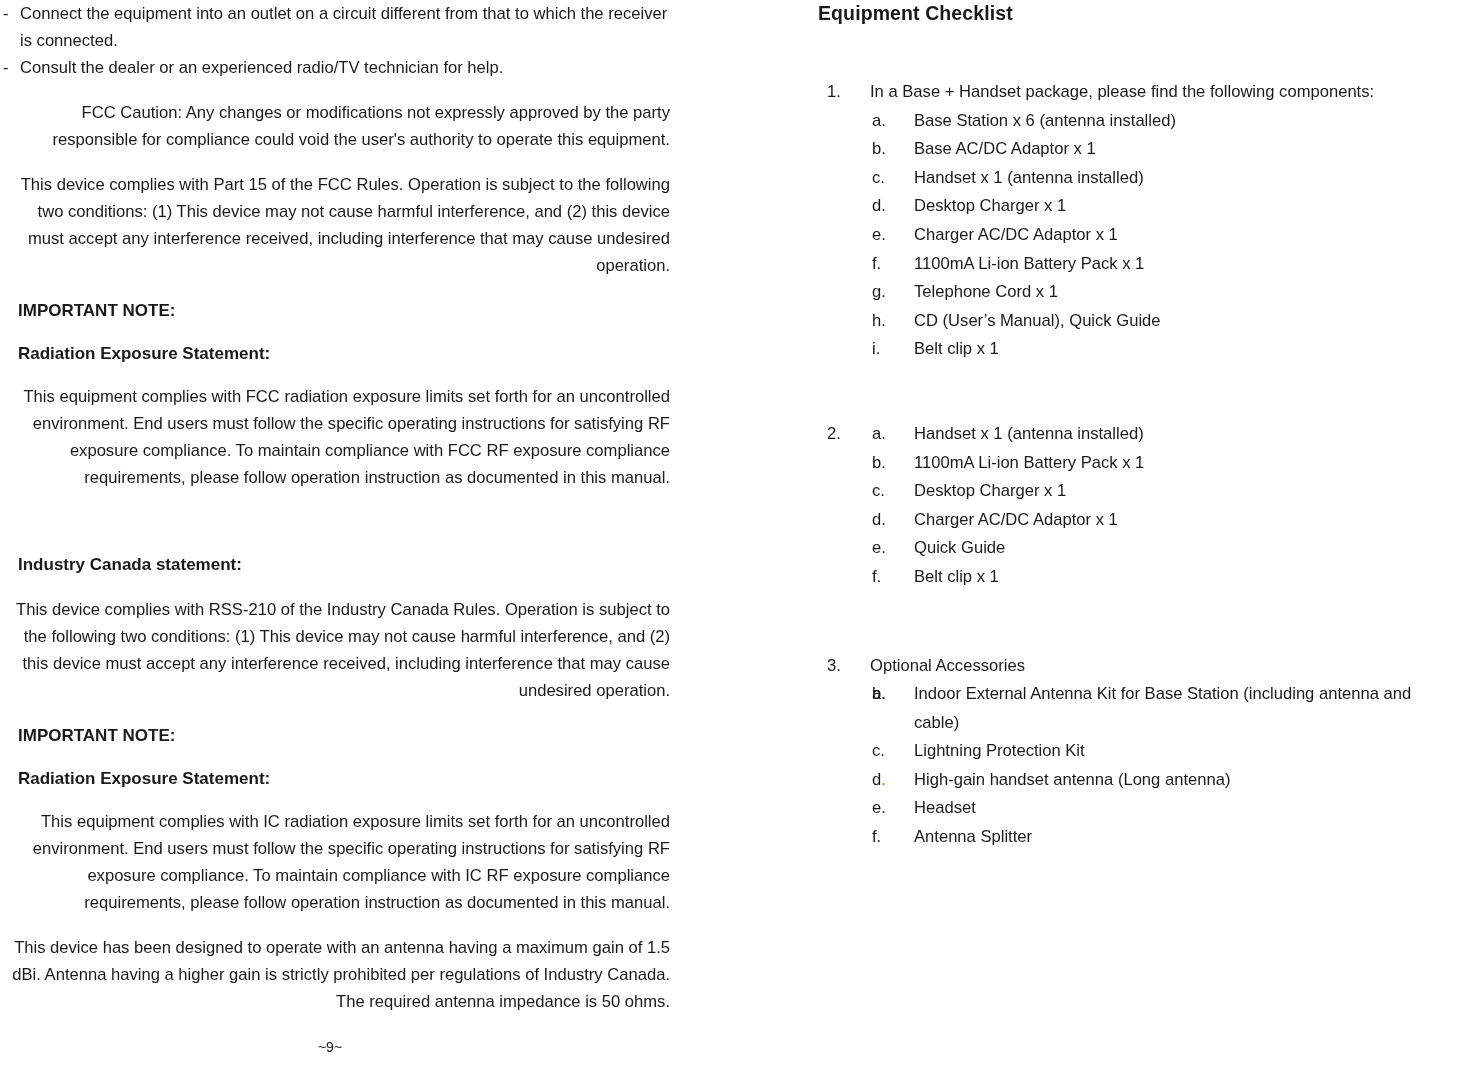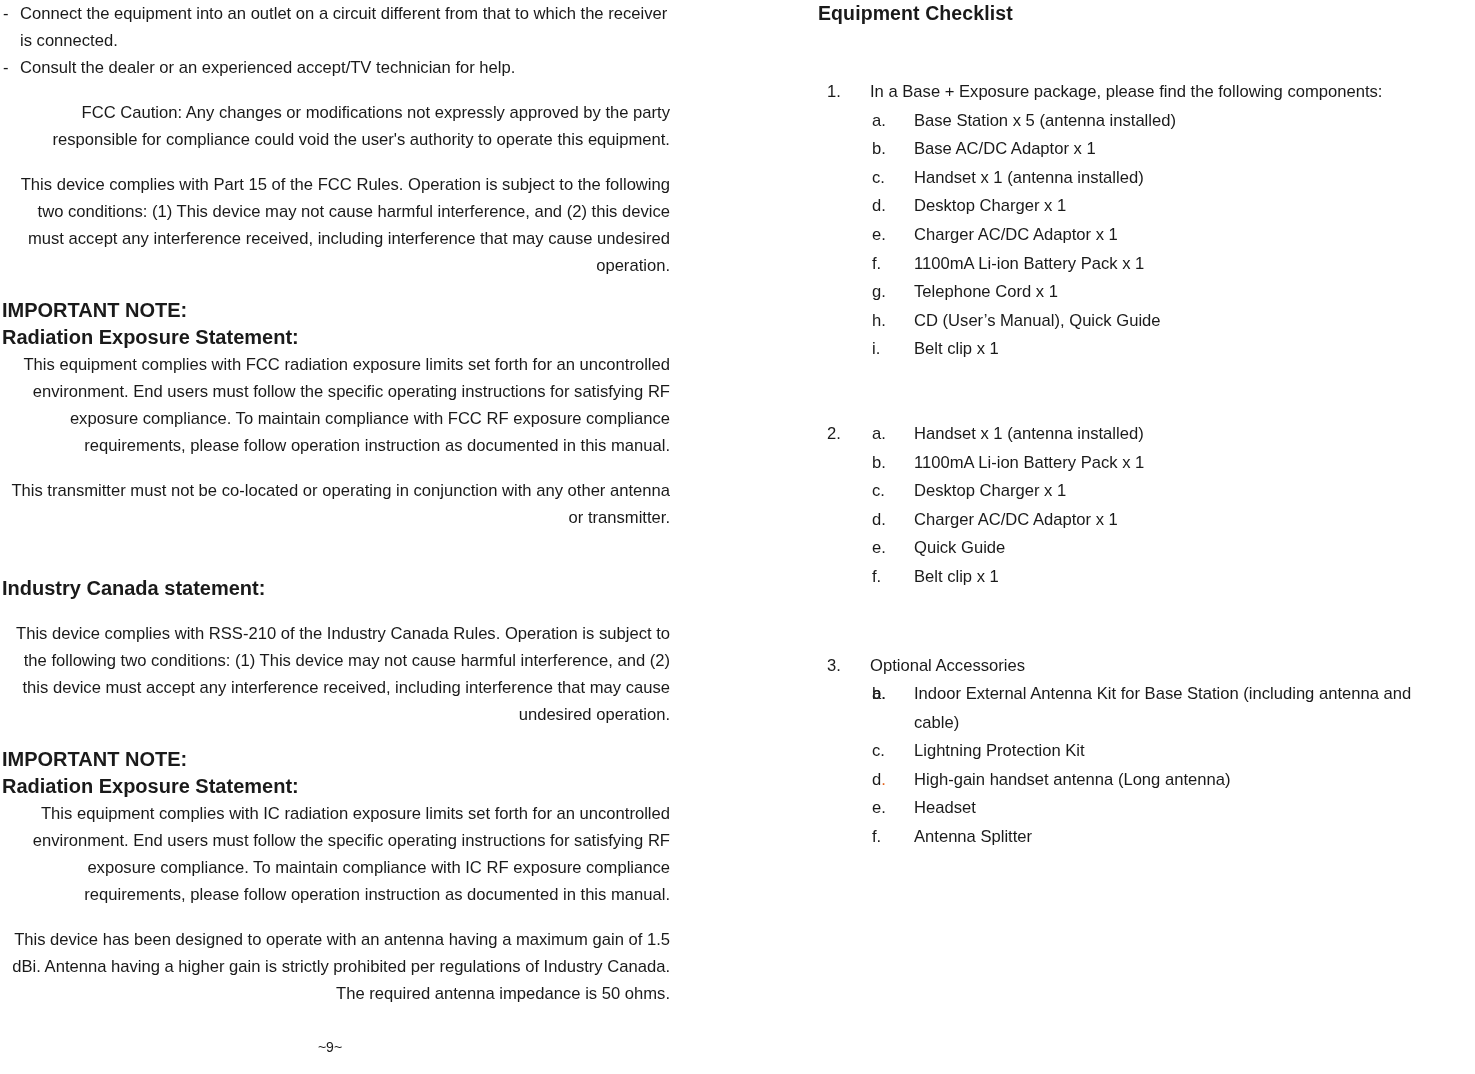--- a/index.html
+++ b/index.html
@@ -26,24 +26,24 @@
   .page-right { left: 760px; width: 715px; padding: 0px 8px 0 58px; }
 
   
   .para {
     font-size: 16.6px;
     line-height: 27px;
     margin: 0 0 18px 0;
     text-align: right;
   }
   .heading-line {
-    font-size: 20px;
+    font-size: 17px;
     line-height: 27px;
     font-weight: bold;
-    margin: 0;
+    margin: 16px;
   }
 
   
   .dash-list { margin: 0 0 18px 0; padding: 0; list-style: none; }
   .dash-item {
     position: relative;
     padding-left: 18px;
     font-size: 16.6px;
     line-height: 27px;
   }
@@ -110,33 +110,32 @@
 
 <div class="page page-left">
 
   <ul class="dash-list">
     <li class="dash-item">
       <span class="dash-marker">-</span>
       <span>Connect the equipment into an outlet on a circuit different from that to which the receiver is connected.</span>
     </li>
     <li class="dash-item">
       <span class="dash-marker">-</span>
-      <span>Consult the dealer or an experienced accept/TV technician for help.</span>
+      <span>Consult the dealer or an experienced radio/TV technician for help.</span>
     </li>
   </ul>
 
   <p class="para">FCC Caution: Any changes or modifications not expressly approved by the party responsible for compliance could void the user's authority to operate this equipment.</p>
 
   <p class="para">This device complies with Part 15 of the FCC Rules. Operation is subject to the following two conditions: (1) This device may not cause harmful interference, and (2) this device must accept any interference received, including interference that may cause undesired operation.</p>
 
   <p class="heading-line">IMPORTANT NOTE:</p>
   <p class="heading-line">Radiation Exposure Statement:</p>
   <p class="para">This equipment complies with FCC radiation exposure limits set forth for an uncontrolled environment. End users must follow the specific operating instructions for satisfying RF exposure compliance. To maintain compliance with FCC RF exposure compliance requirements, please follow operation instruction as documented in this manual.</p>
 
-  <p class="para">This transmitter must not be co-located or operating in conjunction with any other antenna or transmitter.</p>
 
   <div style="height:26px"></div>
 
   <p class="heading-line" style="margin-bottom:18px">Industry Canada statement:</p>
 
   <p class="para">This device complies with RSS-210 of the Industry Canada Rules. Operation is subject to the following two conditions: (1) This device may not cause harmful interference, and (2) this device must accept any interference received, including interference that may cause undesired operation.</p>
 
   <p class="heading-line">IMPORTANT NOTE:</p>
   <p class="heading-line">Radiation Exposure Statement:</p>
   <p class="para">This equipment complies with IC radiation exposure limits set forth for an uncontrolled environment. End users must follow the specific operating instructions for satisfying RF exposure compliance. To maintain compliance with IC RF exposure compliance requirements, please follow operation instruction as documented in this manual.</p>
@@ -148,26 +147,26 @@
 
 <div class="page page-right">
 
   <h1 class="doc-title">Equipment Checklist</h1>
 
   <ol class="num-list">
 
     <li class="num-block">
       <div class="num-row">
         <span class="num-marker">1.</span>
-        <span>In a Base + Exposure package, please find the following components:</span>
+        <span>In a Base + Handset package, please find the following components:</span>
       </div>
       <ul class="alpha-list">
         <li class="alpha-row">
           <span class="alpha-marker">a.</span>
-          <span>Base Station x 5 (antenna installed)</span>
+          <span>Base Station x 6 (antenna installed)</span>
         </li>
         <li class="alpha-row">
           <span class="alpha-marker">b.</span>
           <span>Base AC/DC Adaptor x 1</span>
         </li>
         <li class="alpha-row">
           <span class="alpha-marker">c.</span>
           <span>Handset x 1 (antenna installed)</span>
         </li>
         <li class="alpha-row">

